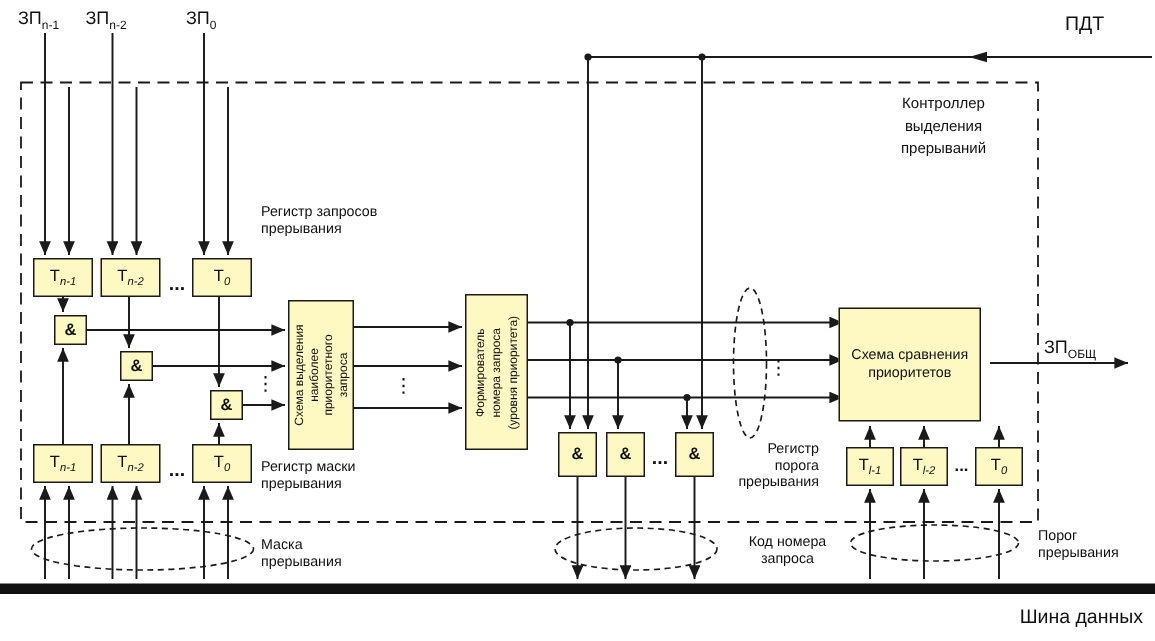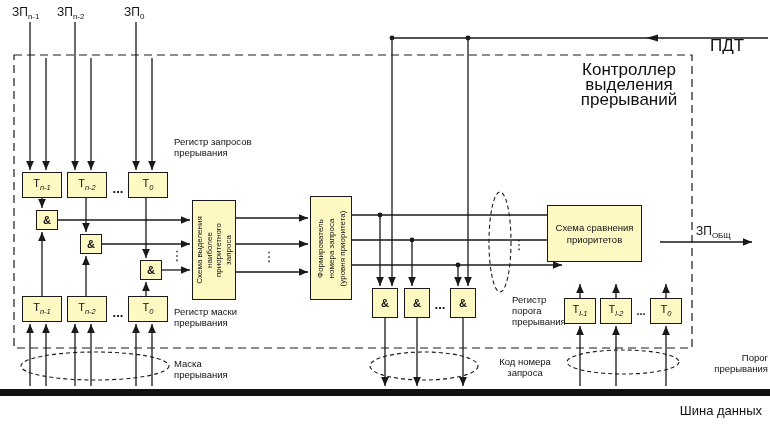--- a/index.html
+++ b/index.html
@@ -18,21 +18,21 @@
   .gate{font-size:11px;font-weight:bold}
   .vtext{flex:none;transform:rotate(-90deg);text-align:center;font-size:8px;line-height:9.5px;white-space:nowrap}
   .vtext div{white-space:nowrap}
   .former-text{line-height:11px}
   .cmp{font-size:9.5px;line-height:12px;text-align:center}
   .lbl{position:absolute;font-size:9.5px;line-height:11px}
   .sig{position:absolute;font-size:12px;white-space:nowrap}
   .sig sub{font-size:8px}
   .dots-h{position:absolute;font-size:13px;font-weight:bold;text-align:center;line-height:1}
   .dots-v{position:absolute;font-size:13px;line-height:1;text-align:center}
-  .title{position:absolute;left:570px;top:62px;width:118px;text-align:center;font-size:17px;line-height:15px}
+  .title{position:absolute;left:570px;top:62px;width:118px;text-align:center;font-size:10px;line-height:15px}
   .busbar{position:absolute;left:0;top:389px;width:770px;height:7px;background:#111}
   .buslbl{position:absolute;left:600px;top:403px;width:162px;text-align:right;font-size:13px}
 </style>
 </head>
 <body>
 
 <div class="stage">
 
   <svg class="wires" width="770" height="427" viewBox="0 0 770 427">
     <defs>
@@ -116,21 +116,21 @@
       <circle class="jd" cx="468" cy="38" r="2.4"></circle>
       <circle class="jd" cx="380" cy="215" r="2.4"></circle>
       <circle class="jd" cx="412" cy="240" r="2.4"></circle>
       <circle class="jd" cx="458" cy="265" r="2.4"></circle>
     </g>
   </svg>
 
   <div class="sig" style="left:12px;top:5px"><span>ЗП</span><sub>n-1</sub></div>
   <div class="sig" style="left:57px;top:5px"><span>ЗП</span><sub>n-2</sub></div>
   <div class="sig" style="left:124px;top:5px"><span>ЗП</span><sub>0</sub></div>
-  <div class="sig" style="left:710px;top:36px;font-size:17px"><span>ПДТ</span></div>
+  <div class="sig" style="left:710px;top:8px;font-size:13px"><span>ПДТ</span></div>
   <div class="sig" style="left:696px;top:224px"><span>ЗП</span><sub>ОБЩ</sub></div>
 
   <div class="title">
     <div>Контроллер</div>
     <div>выделения</div>
     <div>прерываний</div>
   </div>
 
   <div class="box reg" style="left:22px;top:172px;width:40px;height:26px">
       <span class="cl"><span>Т</span><sub>n-1</sub></span>
@@ -189,21 +189,21 @@
   <div class="box gate" style="left:404px;top:288px;width:26px;height:30px">
       <span>&amp;</span>
     </div>
   <div class="dots-h" style="left:430px;top:298px;width:20px">...</div>
   <div class="box gate" style="left:450px;top:288px;width:26px;height:30px">
       <span>&amp;</span>
     </div>
 
   <div class="dots-v" style="left:512px;top:238px;width:14px">⋮</div>
 
-  <div class="box cmp" style="left:547px;top:205px;width:95px;height:57px">
+  <div class="box cmp" style="left:559px;top:205px;width:95px;height:76px">
     <div>
       <div>Схема сравнения</div>
       <div>приоритетов</div>
     </div>
   </div>
 
   <div class="box reg" style="left:564px;top:298px;width:32px;height:26px">
       <span class="cl"><span>Т</span><sub>l-1</sub></span>
     </div>
   <div class="box reg" style="left:600px;top:298px;width:32px;height:26px">
@@ -215,34 +215,34 @@
     </div>
 
   <div class="lbl" style="left:174px;top:136px;width:92px">
     <div>Регистр запросов</div>
     <div>прерывания</div>
   </div>
   <div class="lbl" style="left:174px;top:306px;width:92px">
     <div>Регистр маски</div>
     <div>прерывания</div>
   </div>
-  <div class="lbl" style="left:512px;top:294px;width:60px;text-align:left">
+  <div class="lbl" style="left:486px;top:294px;width:60px;text-align:right">
     <div>Регистр</div>
     <div>порога</div>
     <div>прерывания</div>
   </div>
   <div class="lbl" style="left:174px;top:358px;width:80px">
     <div>Маска</div>
     <div>прерывания</div>
   </div>
   <div class="lbl" style="left:488px;top:356px;width:74px;text-align:center">
     <div>Код номера</div>
     <div>запроса</div>
   </div>
-  <div class="lbl" style="left:692px;top:352px;width:76px;text-align:right">
+  <div class="lbl" style="left:692px;top:352px;width:76px;text-align:left">
     <div>Порог</div>
     <div>прерывания</div>
   </div>
 
   <div class="busbar"></div>
   <div class="buslbl">Шина данных</div>
 
 </div>
 
 </body></html>

